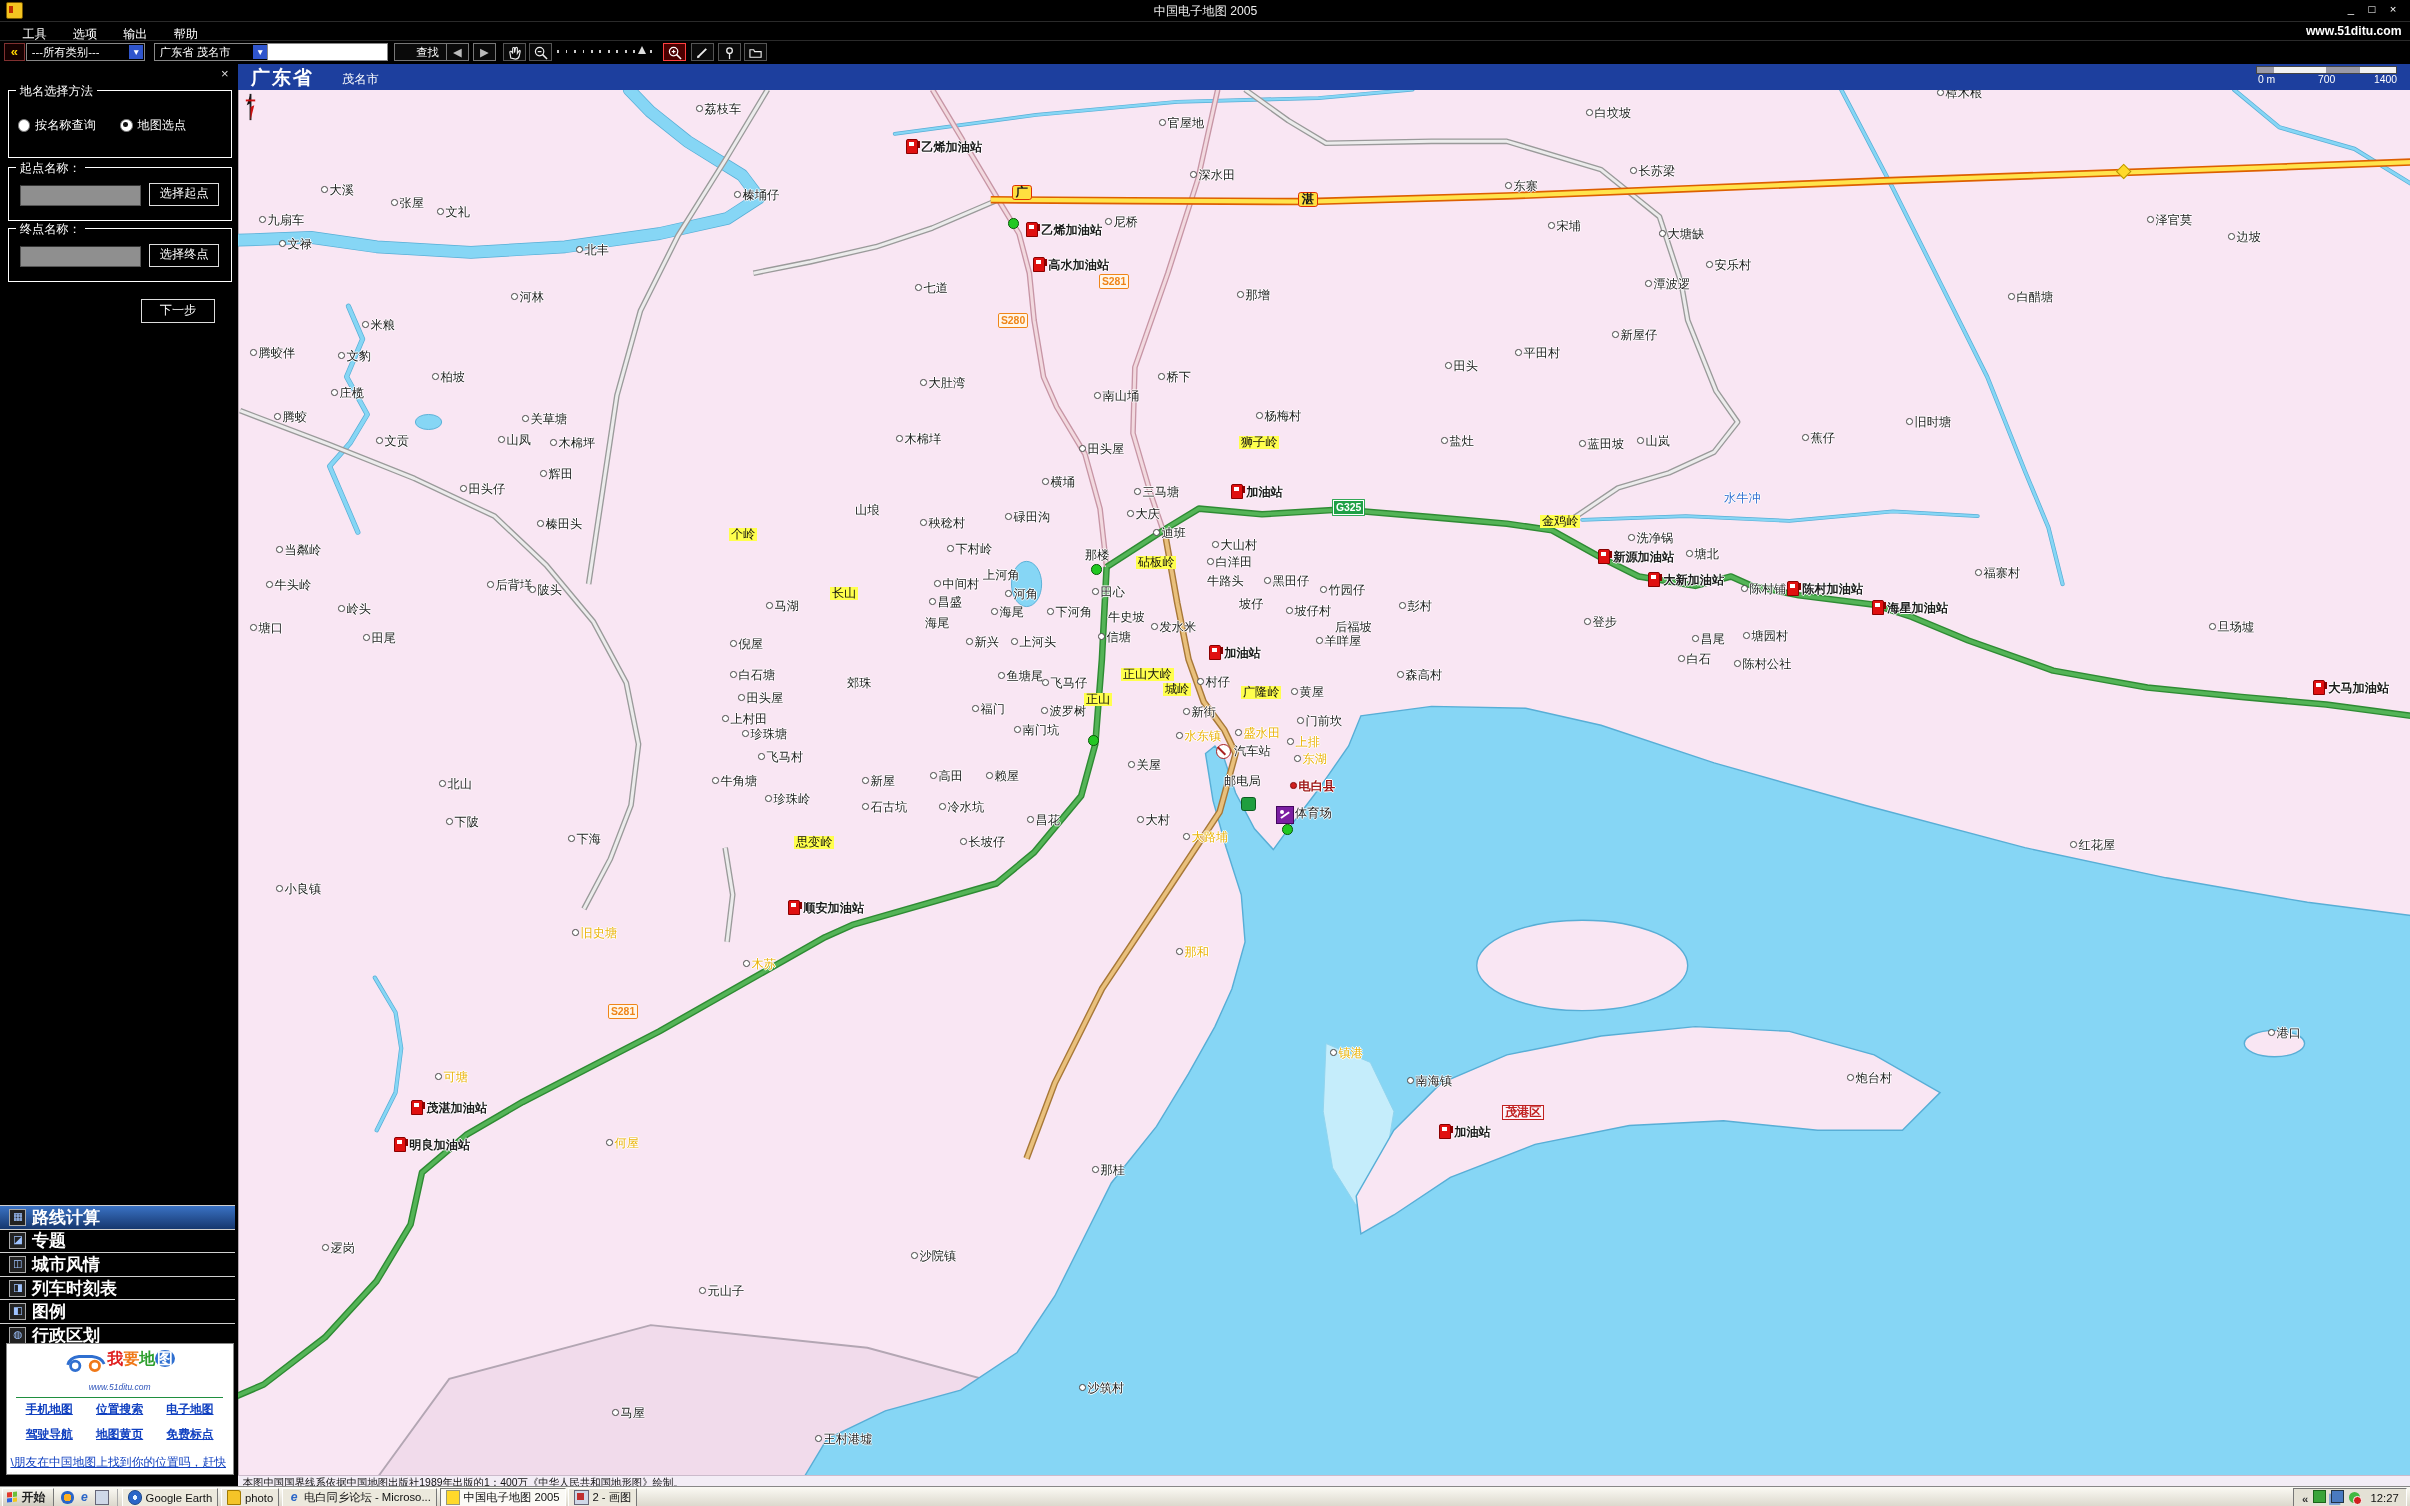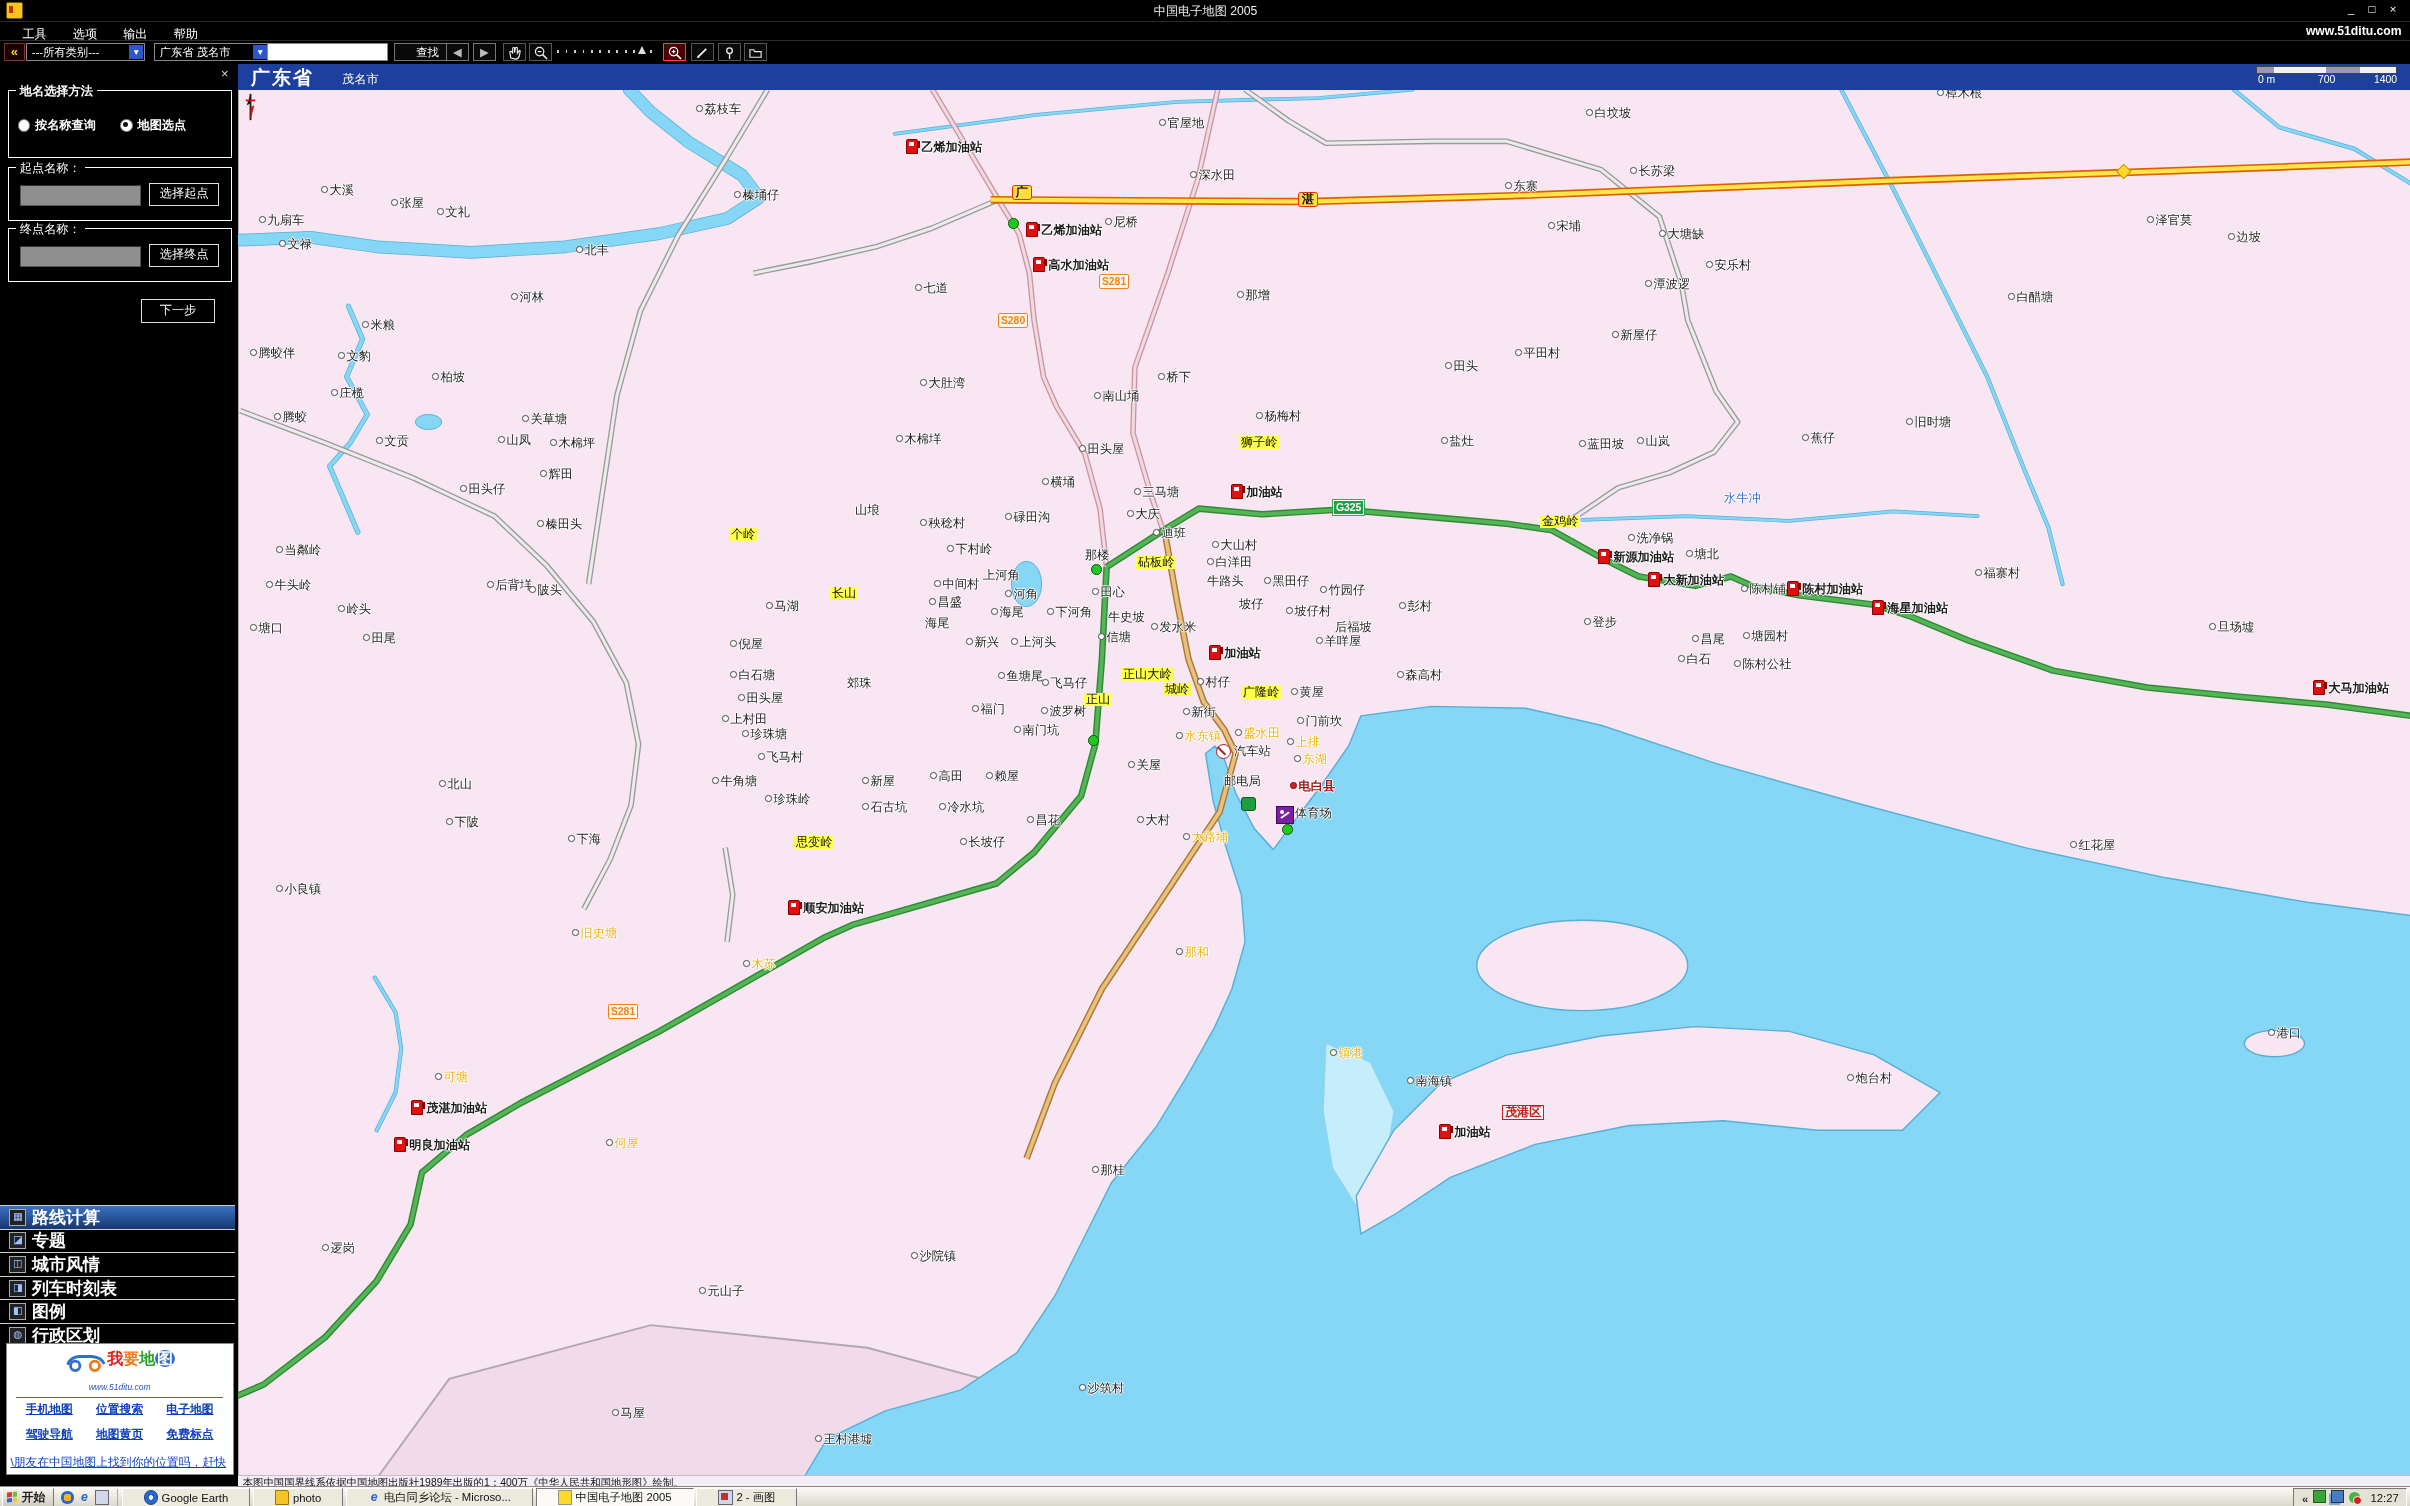--- a/index.html
+++ b/index.html
@@ -35,21 +35,21 @@
     background:repeating-linear-gradient(90deg,#ccc 0 1.9px,#000 1.9px 8.5px);}
   #slider-thumb{position:absolute;left:81px;top:2.8px;width:0;height:0;border-left:4.7px solid transparent;border-right:4.7px solid transparent;border-bottom:8.5px solid #ddd;}
   #tb-zoomin{left:663px;background:#4a0000;border:0.9px solid #ff4040;}
   #tb-pencil{left:691px;}#tb-pin{left:718px;}#tb-folder{left:744px;}
   .tb-ico svg{position:absolute;left:2.8px;top:1.9px;}
   
   #sidebar{left:0;top:62px;width:238px;height:1424px;background:#000;z-index:30;color:#fff;}
   #side-close{right:9.4px;top:3.8px;color:#ddd;font-size:13px;}
   .grp{position:absolute;left:7.5px;width:222px;border:0.9px solid #fff;}
   .grp-title{position:absolute;left:7.5px;top:-8.5px;background:#000;padding:0 3.8px;font-size:12.2px;color:#fff;}
-  #grp-method{top:28px;height:66px;font-weight:bold;}
+  #grp-method{top:28px;height:66px;}
   .radio-row{position:absolute;left:9.4px;top:26px;right:3.8px;display:flex;gap:24.5px;font-size:12.2px;}
   .radio{display:flex;align-items:center;gap:4.7px;white-space:nowrap;}
   .rdot{width:10.4px;height:10.4px;border-radius:50%;background:#fff;border:0.9px solid #777;position:relative;flex:none;}
   .rdot.on:after{content:"";position:absolute;left:1.9px;top:1.9px;width:4.7px;height:4.7px;border-radius:50%;background:#111;}
   #grp-start{top:105px;height:52px;}
   #grp-end{top:166px;height:52px;}
   .grp input{position:absolute;left:11.3px;top:17px;width:115px;height:17px;background:#8f8f8f;border:0.9px solid #555;border-top-color:#333;}
   .grp .pickbtn{position:absolute;right:11.3px;top:15px;width:68px;height:21px;background:#000;border:0.9px solid #ddd;color:#fff;font-size:12.2px;line-height:19px;text-align:center;}
   #next-btn{left:141px;top:237px;width:72px;height:21.7px;background:#000;border:0.9px solid #ddd;color:#fff;font-size:12.2px;text-align:center;line-height:20px;}
   #side-menu{left:0;top:1143px;width:235px;}
@@ -112,21 +112,21 @@
   #taskbar{left:0;top:1486px;width:2411px;height:21px;background:linear-gradient(#fbfaf4,#d9d5c9);border-top:0.9px solid #888;z-index:50;display:flex;align-items:center;}
   #start-btn{flex:none;margin-left:1.9px;height:17px;padding:0 7.5px 0 3.8px;background:linear-gradient(#f4f2ea,#cfccc0);border:0.9px solid;border-color:#fff #777 #777 #fff;display:flex;align-items:center;gap:3.8px;font-size:11.8px;font-weight:bold;color:#222;}
   .winflag{width:11.3px;height:11.3px;display:grid;grid-template-columns:4.7px 4.7px;grid-template-rows:4.7px 4.7px;gap:0.9px;transform:skewY(-6deg);}
   .winflag i{display:block;}
   #quick-launch{flex:none;display:flex;gap:4.7px;align-items:center;padding:0 7.5px;border-right:0.9px solid #aaa;margin-right:3.8px;height:17px;}
   .ql{width:12.2px;height:12.2px;display:inline-block;}
   .ql-wmp{border-radius:50%;background:radial-gradient(#ffb020 40%,#2b66c8 42%);}
   .ql-ie{color:#2b66c8;font-weight:bold;font-style:italic;font-size:12.2px;line-height:12.2px;text-align:center;}
   .ql-desktop{background:#cfd8e8;border:0.9px solid #667;}
   #task-buttons{flex:1 1 auto;display:flex;gap:2.8px;overflow:hidden;}
-  .task{flex:none;height:17px;display:flex;align-items:center;gap:3.8px;padding:0 21px;font-size:11.3px;color:#111;background:#ece9dd;border:0.9px solid;border-color:#fff #777 #777 #fff;overflow:hidden;white-space:nowrap;}
+  .task{flex:none;height:17px;display:flex;align-items:center;gap:3.8px;padding:0 5px;font-size:11.3px;color:#111;background:#ece9dd;border:0.9px solid;border-color:#fff #777 #777 #fff;overflow:hidden;white-space:nowrap;}
   .task.active{background:#fbfaf6;border-color:#777 #fff #fff #777;}
   .ticon{width:12.2px;height:12.2px;flex:none;}
   .ti-globe{border-radius:50%;background:radial-gradient(#e8f4ff 25%,#2b66c8 28%);border:0.9px solid #1b4688;}
   .ti-folder{background:#f4c padding:0;background:#f4c428;border:0.9px solid #a07800;border-radius:0.9px 2.8px 0.9px 0.9px;}
   .ti-ie{color:#2b66c8;font-weight:bold;font-style:italic;font-size:12.2px;line-height:12.2px;text-align:center;}
   .ti-map{background:#ffd92a;border:0.9px solid #997;}
   .ti-paint{background:#cfd8e8;border:0.9px solid #667;position:relative;}
   .ti-paint:after{content:"";position:absolute;left:1.9px;top:1.9px;width:6.6px;height:6.6px;background:#c03030;}
   #tray{flex:none;display:flex;align-items:center;gap:5.6px;height:17px;margin:0 3.8px 0 5.6px;padding:0 7.5px;border:0.9px solid;border-color:#777 #fff #fff #777;background:#e4e1d5;}
   .tr{width:11.3px;height:11.3px;display:inline-block;}

